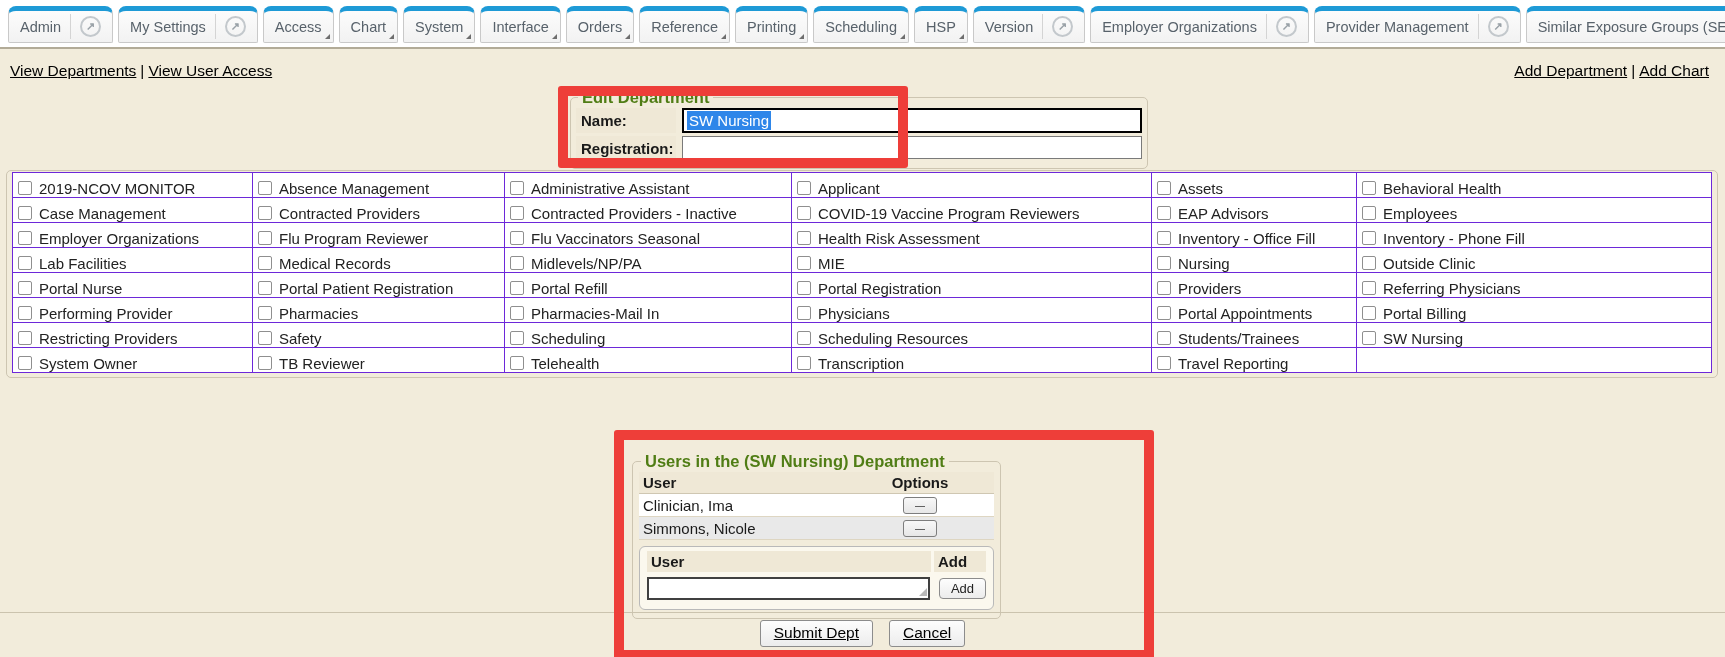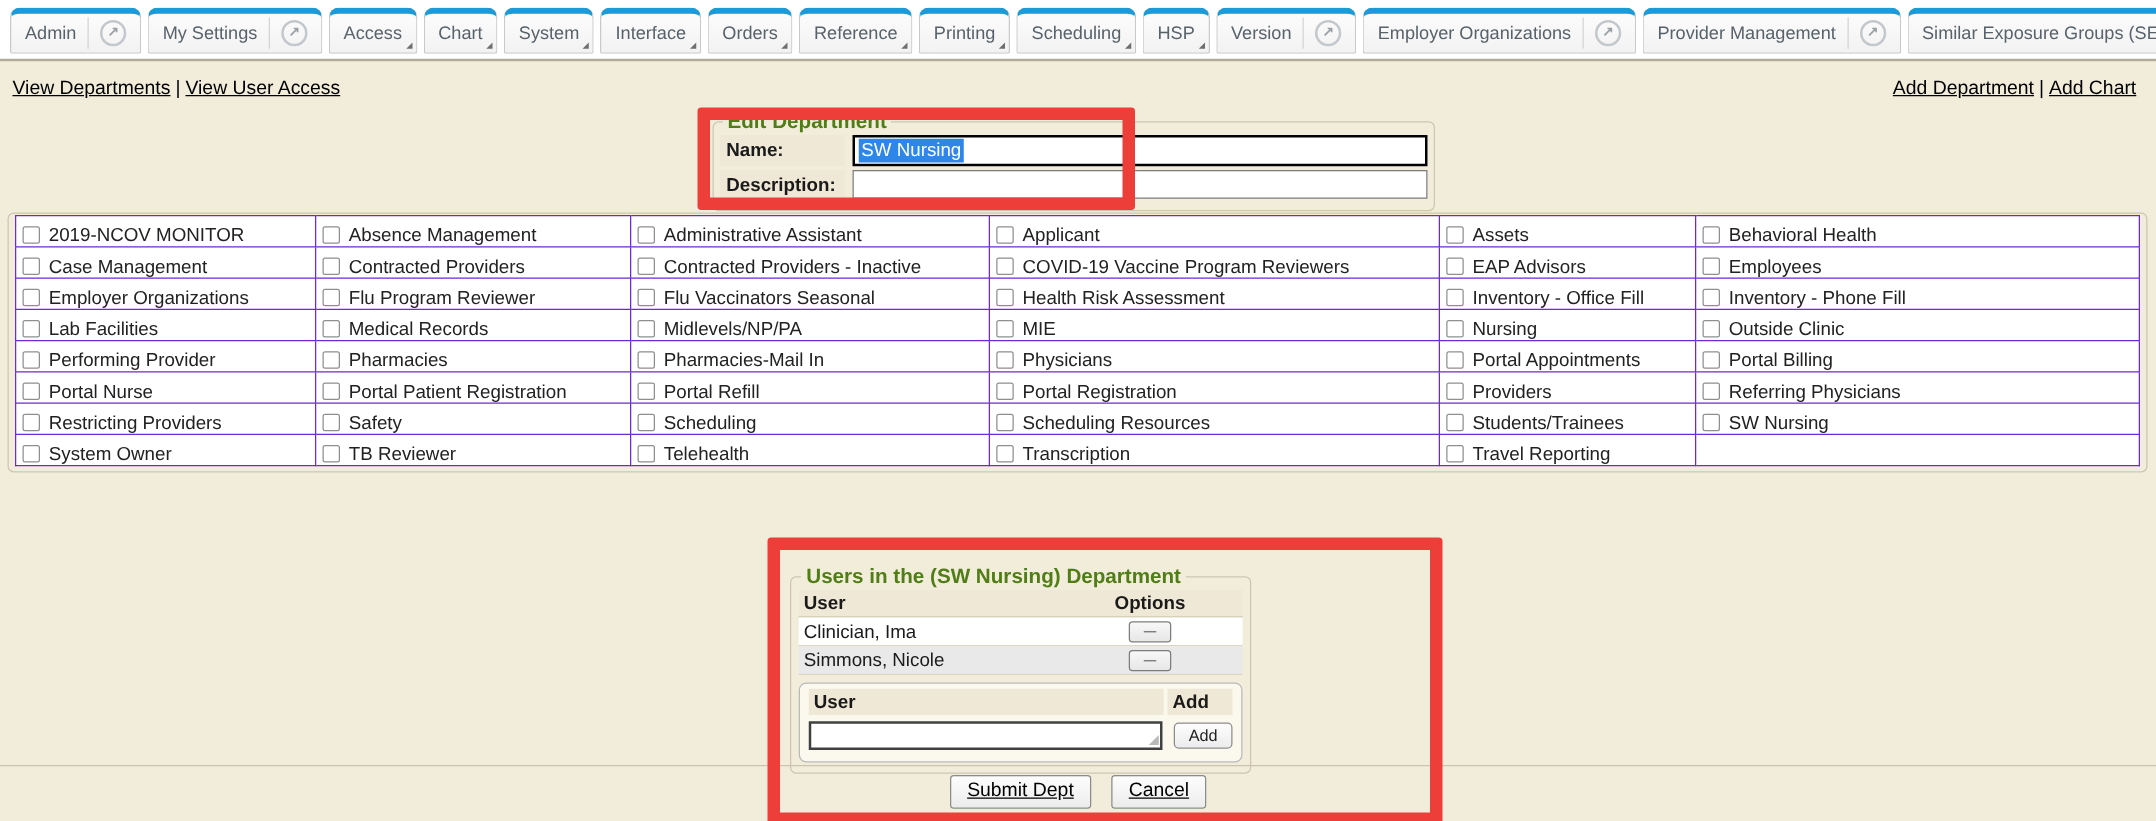--- a/index.html
+++ b/index.html
@@ -234,21 +234,21 @@
 
 <fieldset class="edit-dept">
   <legend>Edit Department</legend>
   <div class="form-row">
     <div class="form-label">Name:</div>
     <div class="name-input" role="textbox">
       <span class="selected">SW Nursing</span>
     </div>
   </div>
   <div class="form-row">
-    <div class="form-label">Description:</div>
+    <div class="form-label">Registration:</div>
     <input class="desc-input" type="text" value="" style="">
   </div>
 </fieldset>
 
 <fieldset class="viewable">
   <table class="dept-grid">
     <colgroup>
       <col style="width:240px">
         <col style="width:252px">
         <col style="width:287px">
@@ -406,20 +406,58 @@
             <label class="dept-item">
               <input type="checkbox" style="">
               <span>Outside Clinic</span>
             </label>
           </td>
         </tr>
         <tr>
           <td>
             <label class="dept-item">
               <input type="checkbox" style="">
+              <span>Portal Nurse</span>
+            </label>
+          </td>
+          <td>
+            <label class="dept-item">
+              <input type="checkbox" style="">
+              <span>Portal Patient Registration</span>
+            </label>
+          </td>
+          <td>
+            <label class="dept-item">
+              <input type="checkbox" style="">
+              <span>Portal Refill</span>
+            </label>
+          </td>
+          <td>
+            <label class="dept-item">
+              <input type="checkbox" style="">
+              <span>Portal Registration</span>
+            </label>
+          </td>
+          <td>
+            <label class="dept-item">
+              <input type="checkbox" style="">
+              <span>Providers</span>
+            </label>
+          </td>
+          <td>
+            <label class="dept-item">
+              <input type="checkbox" style="">
+              <span>Referring Physicians</span>
+            </label>
+          </td>
+        </tr>
+        <tr>
+          <td>
+            <label class="dept-item">
+              <input type="checkbox" style="">
               <span>Performing Provider</span>
             </label>
           </td>
           <td>
             <label class="dept-item">
               <input type="checkbox" style="">
               <span>Pharmacies</span>
             </label>
           </td>
           <td>
@@ -437,58 +475,20 @@
           <td>
             <label class="dept-item">
               <input type="checkbox" style="">
               <span>Portal Appointments</span>
             </label>
           </td>
           <td>
             <label class="dept-item">
               <input type="checkbox" style="">
               <span>Portal Billing</span>
-            </label>
-          </td>
-        </tr>
-        <tr>
-          <td>
-            <label class="dept-item">
-              <input type="checkbox" style="">
-              <span>Portal Nurse</span>
-            </label>
-          </td>
-          <td>
-            <label class="dept-item">
-              <input type="checkbox" style="">
-              <span>Portal Patient Registration</span>
-            </label>
-          </td>
-          <td>
-            <label class="dept-item">
-              <input type="checkbox" style="">
-              <span>Portal Refill</span>
-            </label>
-          </td>
-          <td>
-            <label class="dept-item">
-              <input type="checkbox" style="">
-              <span>Portal Registration</span>
-            </label>
-          </td>
-          <td>
-            <label class="dept-item">
-              <input type="checkbox" style="">
-              <span>Providers</span>
-            </label>
-          </td>
-          <td>
-            <label class="dept-item">
-              <input type="checkbox" style="">
-              <span>Referring Physicians</span>
             </label>
           </td>
         </tr>
         <tr>
           <td>
             <label class="dept-item">
               <input type="checkbox" style="">
               <span>Restricting Providers</span>
             </label>
           </td>

